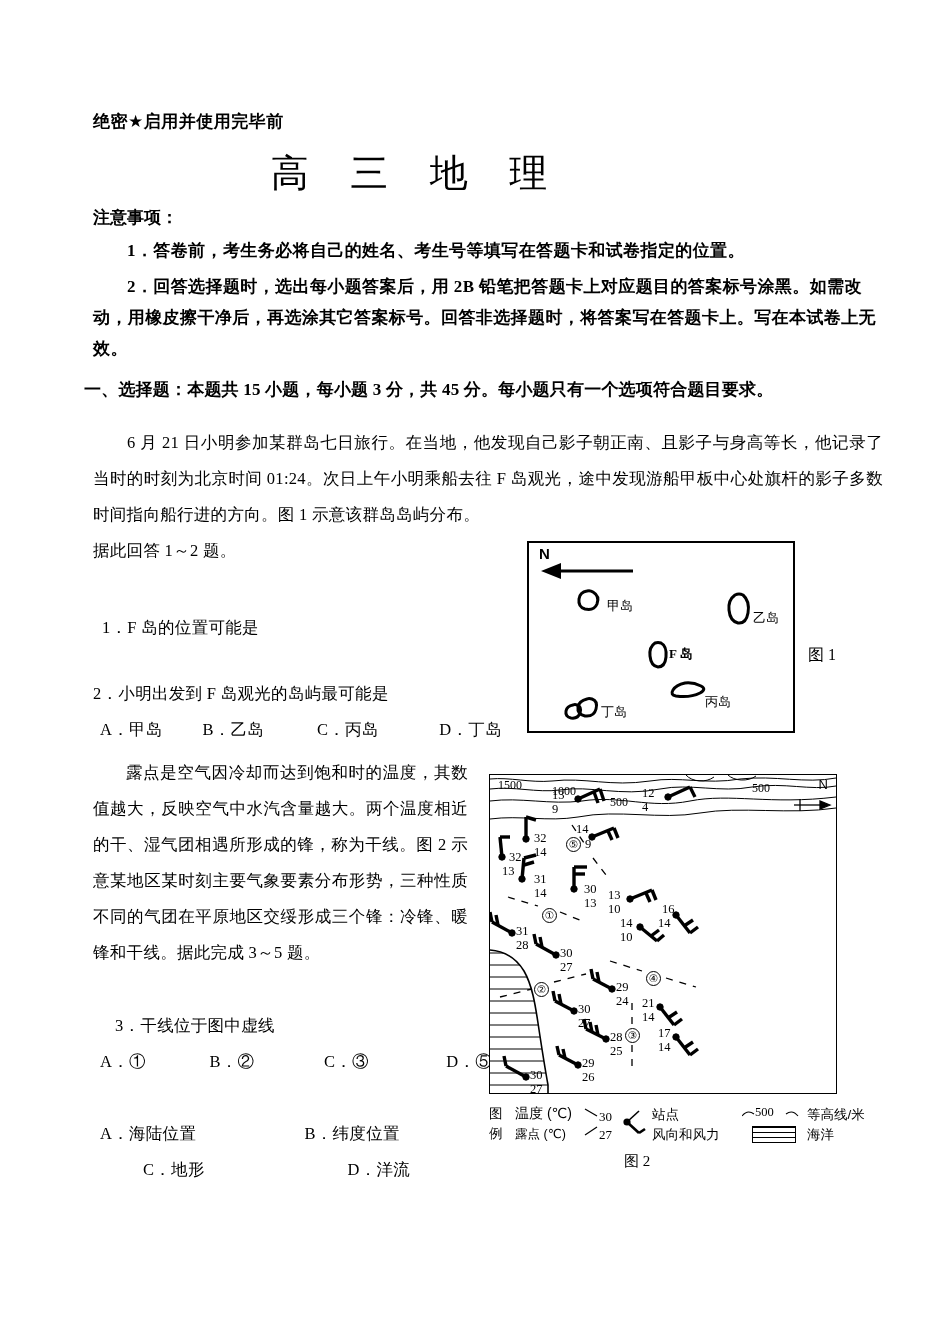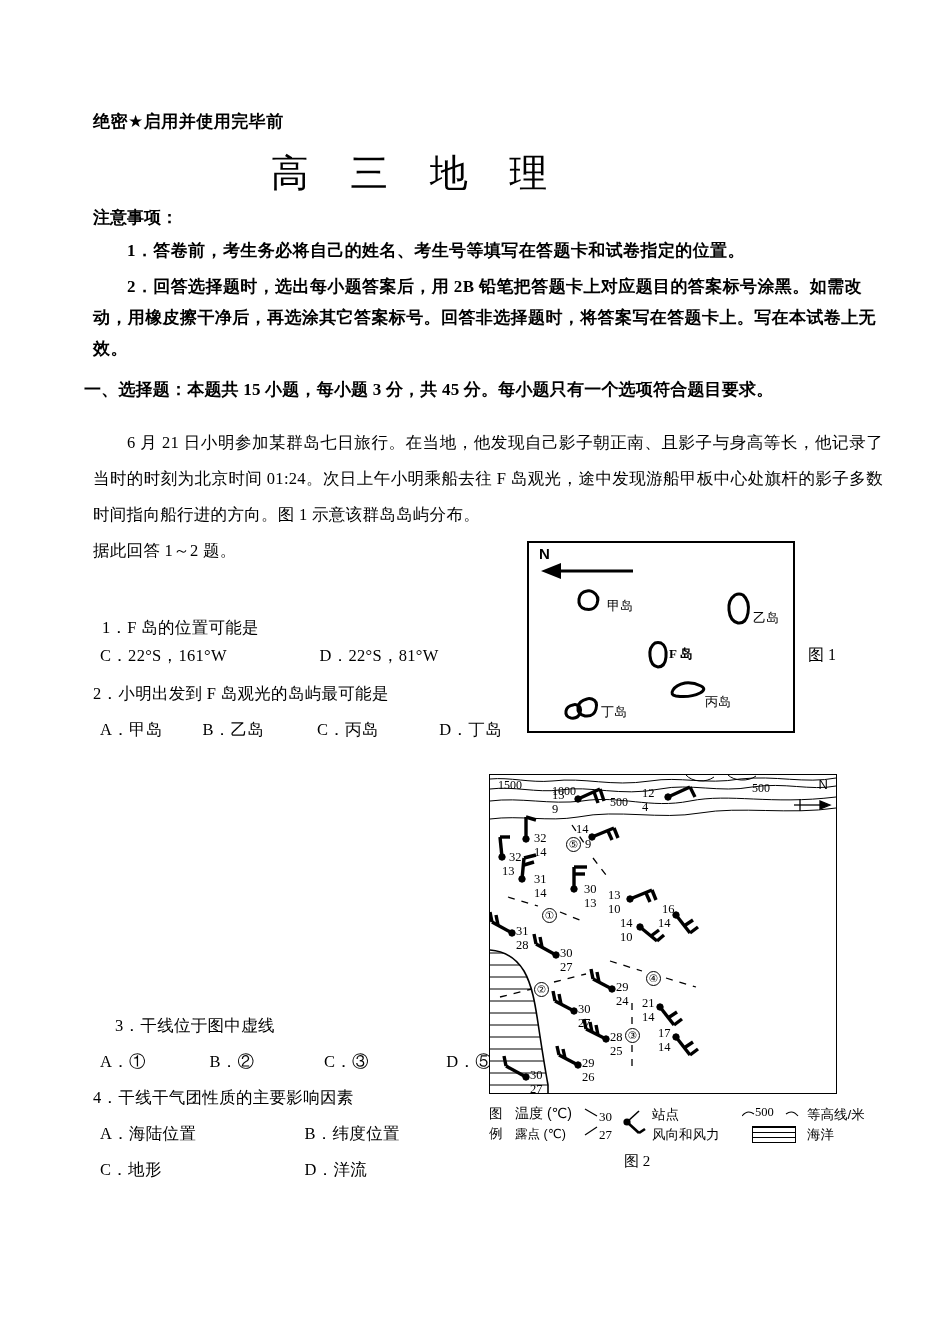--- a/index.html
+++ b/index.html
@@ -198,24 +198,20 @@
 
   <div class="note-item" id="note1">1．答卷前，考生务必将自己的姓名、考生号等填写在答题卡和试卷指定的位置。</div>
   <div class="note-item" id="note2">2．回答选择题时，选出每小题答案后，用 2B 铅笔把答题卡上对应题目的答案标号涂黑。如需改动，用橡皮擦干净后，再选涂其它答案标号。回答非选择题时，将答案写在答题卡上。写在本试卷上无效。</div>
 
   <div class="section-head">一、选择题：本题共 15 小题，每小题 3 分，共 45 分。每小题只有一个选项符合题目要求。</div>
 
   <div class="passage" id="passage1">6 月 21 日小明参加某群岛七日旅行。在当地，他发现自己影子朝正南、且影子与身高等长，他记录了当时的时刻为北京时间 01:24。次日上午小明乘船去往 F 岛观光，途中发现游船甲板中心处旗杆的影子多数时间指向船行进的方向。图 1 示意该群岛岛屿分布。</div>
   <div class="passage" id="passage1b">据此回答 1～2 题。</div>
 
   <div class="q-line" style="left:102px; top:572px;margin-top:45px;">1．F 岛的位置可能是</div>
-  <div class="opt-row" style="left:100px; top:645px;">
-    <span class="o" style="width:215px;">C．22°S，161°W</span>
-    <span class="o">D．22°S，81°W</span>
-  </div>
 
   <div class="q-line" style="left:93px; top:683px;">2．小明出发到 F 岛观光的岛屿最可能是</div>
   <div class="opt-row" style="left:100px; top:719px;">
     <span class="o" style="width:98px;">A．甲岛</span>
     <span class="o" style="width:110px;">B．乙岛</span>
     <span class="o" style="width:118px;">C．丙岛</span>
     <span class="o">D．丁岛</span>
   </div>
 
   <div class="fig1-box">
@@ -241,36 +237,36 @@
     </svg>
 
     <div class="isl-label" style="left:78px;  top:54px;">甲岛</div>
     <div class="isl-label" style="left:224px; top:66px;">乙岛</div>
     <div class="isl-label" style="left:140px; top:102px; font-weight:bold;">F 岛</div>
     <div class="isl-label" style="left:176px; top:150px;">丙岛</div>
     <div class="isl-label" style="left:72px;  top:160px;">丁岛</div>
   </div>
   <div class="fig1-caption">图 1</div>
 
+  <div class="passage" id="passage2">露点是空气因冷却而达到饱和时的温度，其数值越大，反映空气中水汽含量越大。两个温度相近的干、湿气团相遇所形成的锋，称为干线。图 2 示意某地区某时刻主要气象要素分布形势，三种性质不同的气团在平原地区交绥形成三个锋：冷锋、暖锋和干线。据此完成 3～5 题。</div>
 
   <div class="q-line" style="left:93px; top:1015px;margin-left:22px;">3．干线位于图中虚线</div>
   <div class="opt-row" style="left:100px; top:1051px;">
     <span class="o" style="width:105px;">A．①</span>
     <span class="o" style="width:110px;">B．②</span>
     <span class="o" style="width:118px;">C．③</span>
     <span class="o">D．⑤</span>
   </div>
 
-  <div class="q-line" style="left:93px; top:1087px;">4．干线干气团性质的主要影响因素</div>
   <div class="opt-row" style="left:100px; top:1123px;">
     <span class="o" style="width:200px;">A．海陆位置</span>
     <span class="o">B．纬度位置</span>
   </div>
   <div class="opt-row" style="left:100px; top:1159px;">
-    <span class="o" style="width:200px;">C．地形</span>
+    <span class="o" style="width:200px;margin-left:43px;">C．地形</span>
     <span class="o">D．洋流</span>
   </div>
 
 
   <div class="fig2-box">
 
     <svg width="348" height="320" style="position:absolute;left:0;top:0;">
       <g fill="none" stroke="#000" stroke-width="1">
         <path d="M0,4 C20,2 40,8 62,6 C95,2 120,12 160,6 C190,1 215,10 250,4 C285,0 315,9 346,3"></path>
         <path d="M0,14 C24,11 46,18 70,15 C100,10 130,22 170,14 C200,8 230,18 262,12 C295,7 320,16 346,11"></path>

